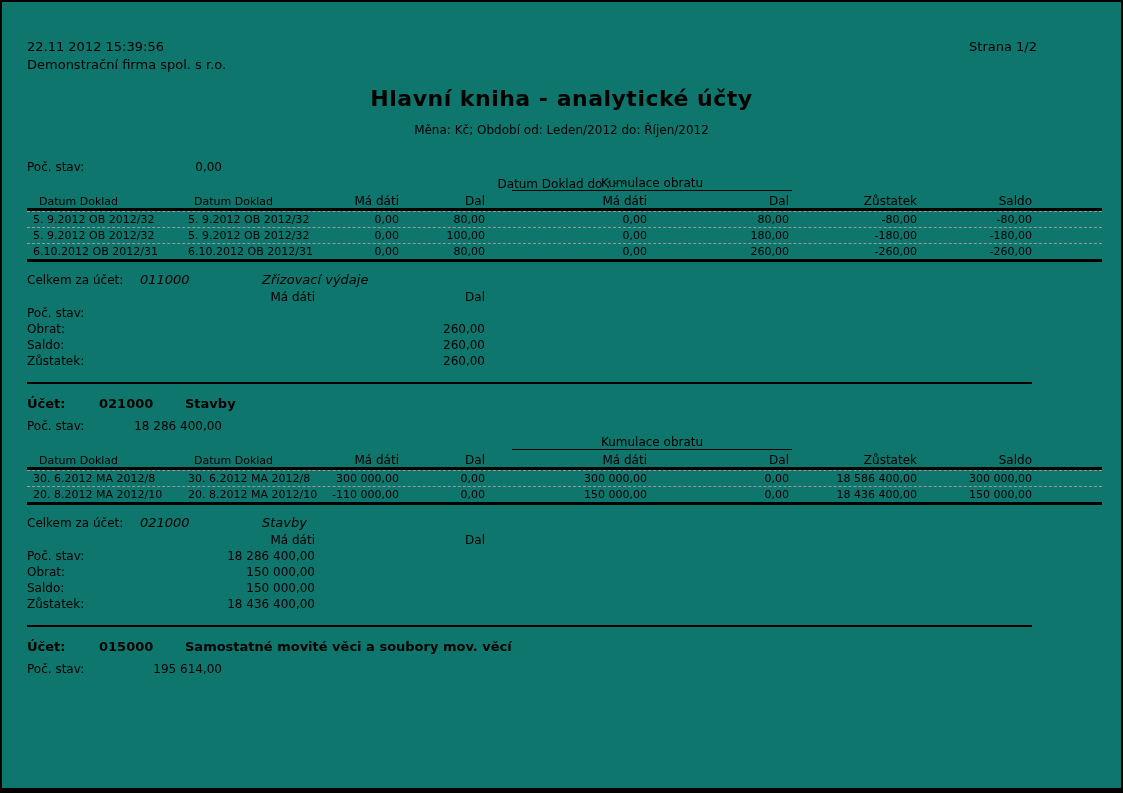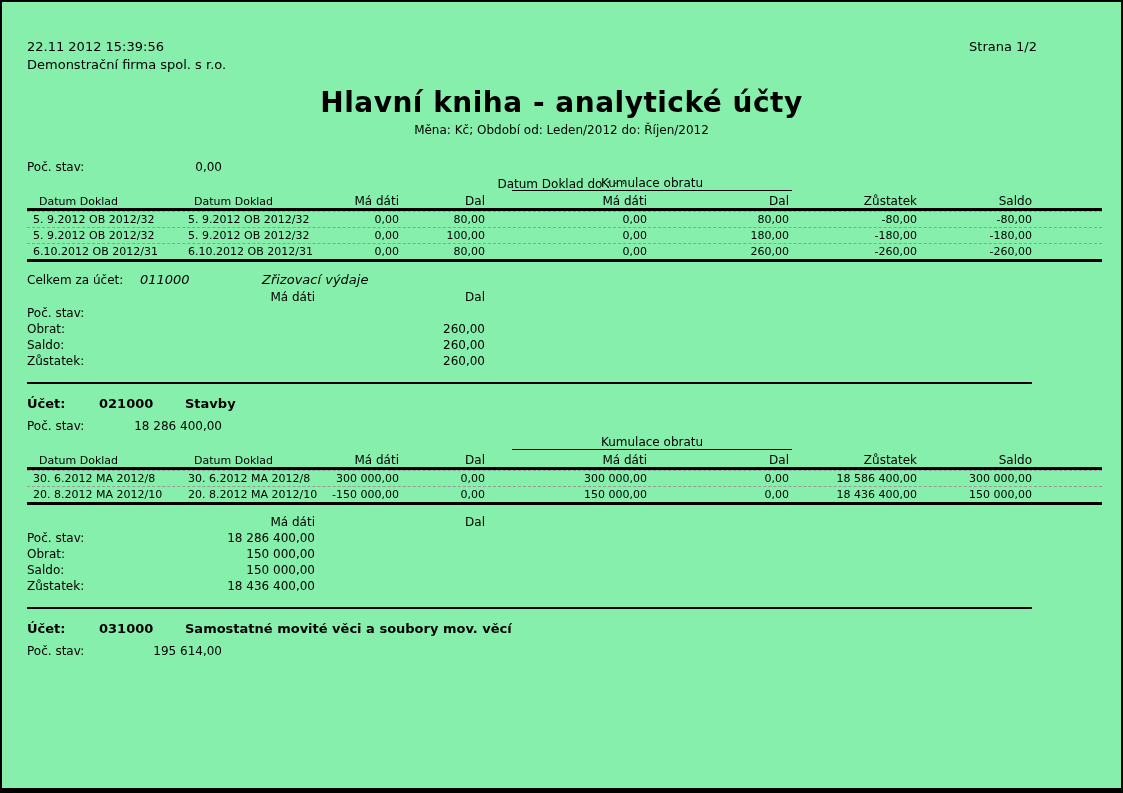--- a/index.html
+++ b/index.html
@@ -1,26 +1,26 @@
 <!DOCTYPE html>
 <html><head>
 <meta charset="utf-8">
 <style>
   * { margin:0; padding:0; box-sizing:border-box; }
   html,body { background:#fff; }
   body { font-family:"DejaVu Sans","Liberation Sans",sans-serif; color:#000; }
-  .page { position:relative; width:1123px; height:793px; background:#86efac;
+  .page { position:relative; width:1123px; height:793px; background:#0f766e;
           border:2px solid #000; border-bottom:5px solid #000; overflow:hidden; }
 
   
   .meta-datetime { position:absolute; left:25px; top:37px; font-size:13px; }
   .meta-company  { position:absolute; left:25px; top:55px; font-size:13px; }
   .page-label    { position:absolute; right:84px; top:37px; font-size:13px; }
   .rpt-title { position:absolute; left:0; right:0; top:84px; text-align:center;
-               font-size:28px; font-weight:bold; letter-spacing:0.5px; }
+               font-size:22px; font-weight:bold; letter-spacing:0.5px; }
   .rpt-sub1  { position:absolute; left:0; right:0; top:121px; text-align:center; font-size:12px; }
   .rpt-sub2  { position:absolute; left:0; right:0; top:135px; text-align:center; font-size:12px;margin-top:40px; }
 
   
   .content { position:absolute; left:25px; top:152px; width:1075px; }
 
   .acct-head { height:17px; font-size:13px; font-weight:bold; white-space:nowrap; }
   .ah-lbl { display:inline-block; width:72px; }
   .ah-no  { display:inline-block; width:86px; }
 
@@ -196,31 +196,34 @@
               <div class="c c4">0,00</div>
               <div class="c c5">300 000,00</div>
               <div class="c c6">0,00</div>
               <div class="c c7">18 586 400,00</div>
               <div class="c c8">300 000,00</div>
               <div class="c c9"></div>
             </div>
             <div class="trow grid9">
               <div class="c c1">20. 8.2012 MA 2012/10</div>
               <div class="c c2">20. 8.2012 MA 2012/10</div>
-              <div class="c c3">-150 000,00</div>
+              <div class="c c3">-110 000,00</div>
               <div class="c c4">0,00</div>
               <div class="c c5">150 000,00</div>
               <div class="c c6">0,00</div>
               <div class="c c7">18 436 400,00</div>
               <div class="c c8">150 000,00</div>
               <div class="c c9"></div>
             </div>
           </div>
       </div>
       <div class="summary">
+        <div class="sum-head">
+          <span class="sh-lbl">Celkem za účet:</span><span class="sh-no">021000</span><span class="sh-name">Stavby</span>
+        </div>
         <div class="sum-cols sgrid">
           <div class="sc-lbl"></div>
           <div class="sc-md">Má dáti</div>
           <div class="sc-dal">Dal</div>
           <div></div>
         </div>
         <div class="sum-body">
             <div class="srow sgrid">
               <div class="sc-lbl">Poč. stav:</div>
               <div class="sc-md">18 286 400,00</div>
@@ -245,21 +248,21 @@
               <div class="sc-dal"></div>
               <div class="sc-fill"></div>
             </div>
           </div>
       </div>
       <hr class="sep">
     </section>
 
     <section>
       <div class="acct-head">
-        <span class="ah-lbl">Účet:</span><span class="ah-no">031000</span><span class="ah-name">Samostatné movité věci a soubory mov. věcí</span>
+        <span class="ah-lbl">Účet:</span><span class="ah-no">015000</span><span class="ah-name">Samostatné movité věci a soubory mov. věcí</span>
       </div>
       <div class="poc">
         <span class="poc-lbl">Poč. stav:</span><span class="poc-val">195 614,00</span>
       </div>
     </section>
 
   </div>
 </div>
 
 </body></html>

